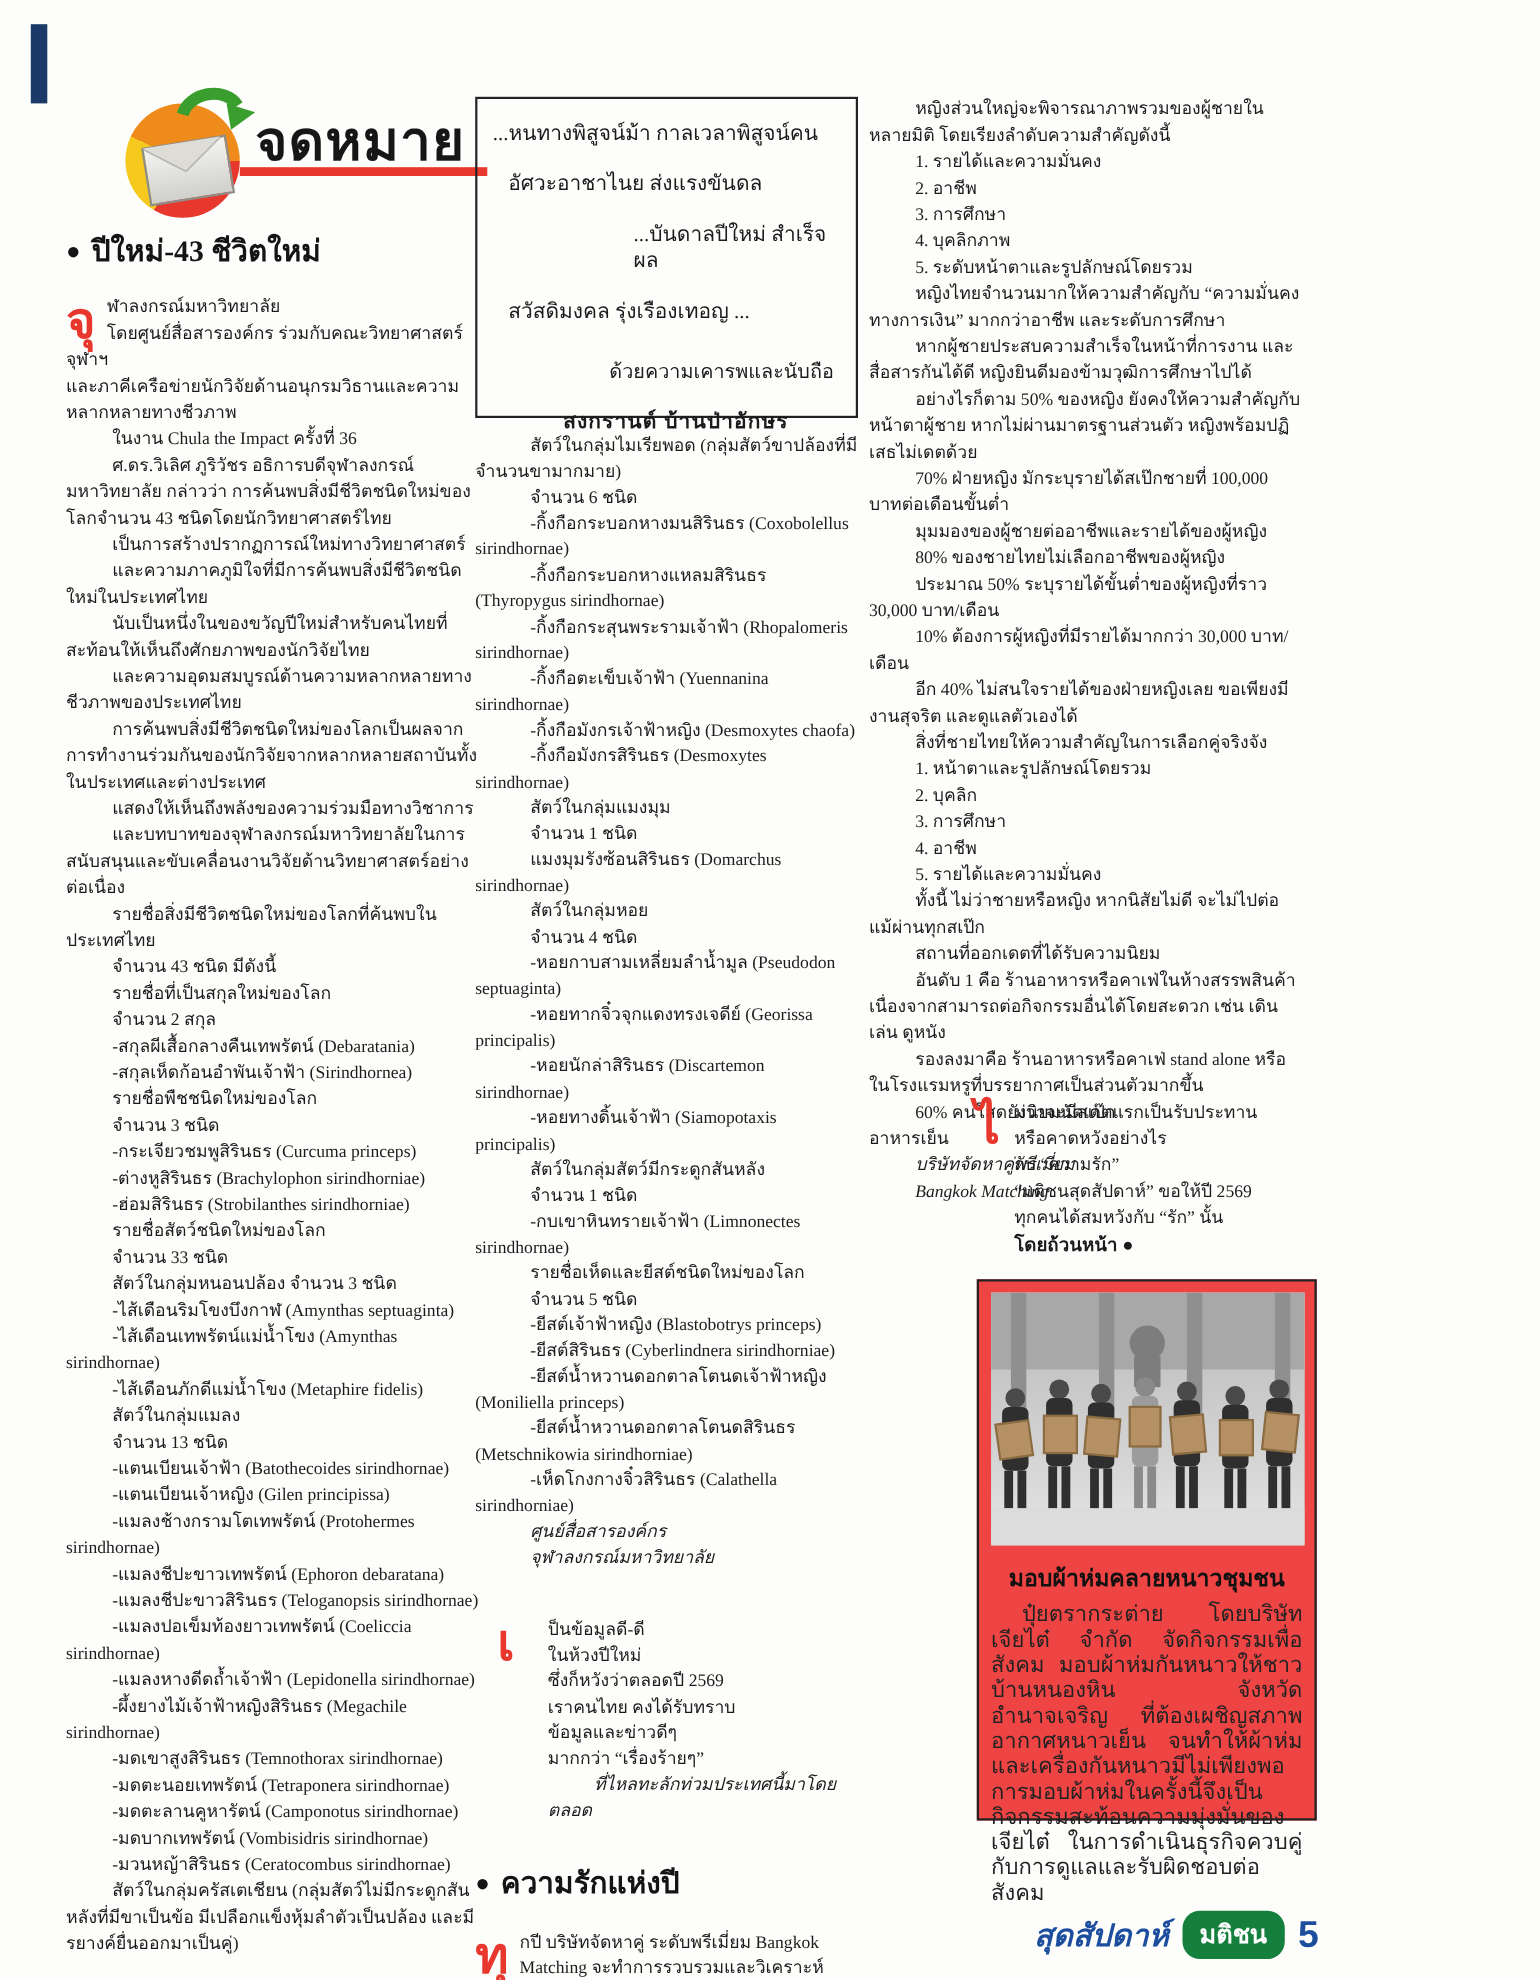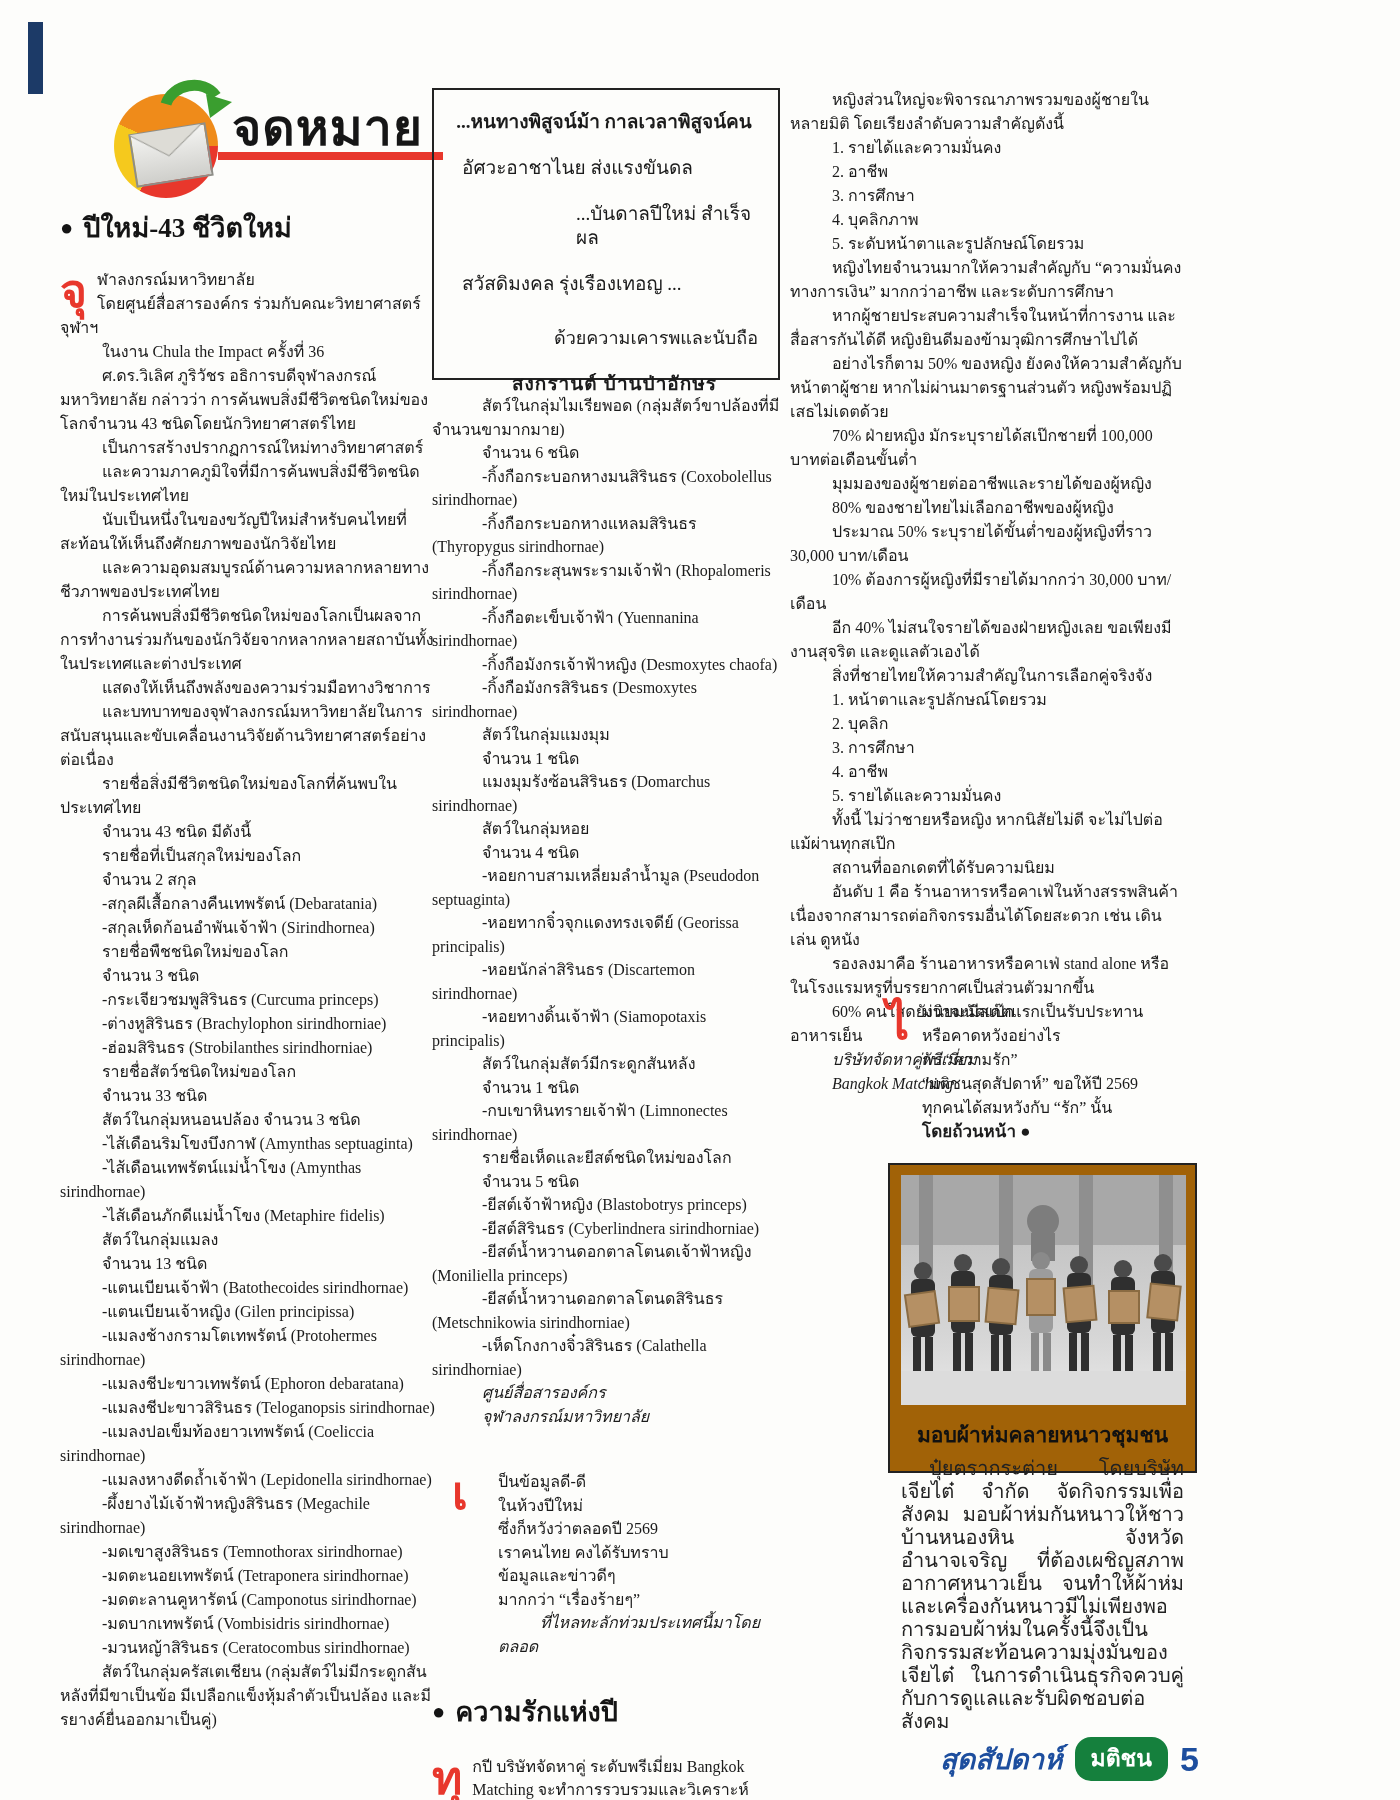--- a/index.html
+++ b/index.html
@@ -45,35 +45,35 @@
   .dropcap{float:left;font-family:"Liberation Sans","DejaVu Sans",sans-serif;font-weight:bold;color:#e8372c;
     font-size:46px;line-height:42px;padding:2px 10px 0 0;}
   .letter-ind{position:relative;padding-left:66px;margin-top:42px;}
   .letter-ind .dropcap{float:none;position:absolute;left:20px;top:0;}
   .letter-love{margin-top:30px;}
 
   
   .poem-box{box-sizing:border-box;width:348px;height:292px;border:2px solid #222;padding:20px 14px 0 14px;
     font-size:19px;line-height:24px;}
   .poem-box p{margin:0 0 22px 0;padding-left:14px;}
-  .poem-box p.r{text-align:center;padding-left:0;padding-right:4px;font-weight:bold;}
+  .poem-box p.r{text-align:left;padding-left:0;padding-right:4px;}
   .poem-box p.c{padding-left:128px;}
   .poem-box p.sig{text-align:right;padding-left:0;padding-right:6px;margin-top:30px;font-family:"Liberation Sans","DejaVu Sans",sans-serif;font-size:18px;}
   .poem-box p.sig2{padding-left:64px;font-weight:bold;margin-top:2px;font-family:"Liberation Sans","DejaVu Sans",sans-serif;font-size:19px;letter-spacing:1px;}
   .list{margin-top:14px;}
 
   
   .letter-wish{position:absolute;left:886px;top:1000px;width:300px;font-size:16px;line-height:24px;}
   .letter-wish .dropcap{position:absolute;left:0;top:0;float:none;}
   .letter-wish .body{padding-left:36px;}
   .letter-wish .para{text-indent:0;}
 
   
-  .photo-box{position:absolute;left:888px;top:1163px;width:309px;height:310px;box-sizing:border-box;
-    border:2px solid #222;background:#a16207;padding:10px 11px;}
+  .photo-box{position:absolute;left:888px;top:1163px;width:309px;height:492px;box-sizing:border-box;
+    border:2px solid #222;background:#ef4444;padding:10px 11px;}
   .photo-frame{width:285px;height:230px;background:#cfcfcf;overflow:hidden;}
   .photo-title{margin:13px 0 6px 0;text-align:center;font-weight:bold;font-size:21px;color:#111;}
   .photo-caption{margin:0;font-size:20px;line-height:23px;text-align:justify;text-indent:28px;color:#222;
     font-family:"Liberation Sans","DejaVu Sans",sans-serif;}
 
   
   .footer{position:absolute;left:940px;top:1737px;display:flex;align-items:center;gap:12px;}
   .footer-brand{color:#1d4e9e;font-weight:bold;font-style:italic;font-size:28px;
     font-family:"Liberation Sans","DejaVu Sans",sans-serif;}
   .footer-badge{background:#15803d;color:#fff;border-radius:16px;padding:3px 16px 5px 16px;font-size:23px;
@@ -100,20 +100,21 @@
 
   <div class="sec-header sans" style="left:60px;top:206px;">
     <span class="bullet">●</span><span>ปีใหม่-43 ชีวิตใหม่</span>
   </div>
 
   <div class="col col-left">
     <span class="dropcap">จุ</span>
     <div>
         <p class="para ni">ฬาลงกรณ์มหาวิทยาลัย</p>
         <p class="para ni">โดยศูนย์สื่อสารองค์กร ร่วมกับคณะวิทยาศาสตร์ จุฬาฯ</p>
+        <p class="para ni">และภาคีเครือข่ายนักวิจัยด้านอนุกรมวิธานและความหลากหลายทางชีวภาพ</p>
         <p class="para">ในงาน Chula the Impact ครั้งที่ 36</p>
         <p class="para">ศ.ดร.วิเลิศ ภูริวัชร อธิการบดีจุฬาลงกรณ์มหาวิทยาลัย กล่าวว่า การค้นพบสิ่งมีชีวิตชนิดใหม่ของโลกจำนวน 43 ชนิดโดยนักวิทยาศาสตร์ไทย</p>
         <p class="para">เป็นการสร้างปรากฏการณ์ใหม่ทางวิทยาศาสตร์</p>
         <p class="para">และความภาคภูมิใจที่มีการค้นพบสิ่งมีชีวิตชนิดใหม่ในประเทศไทย</p>
         <p class="para">นับเป็นหนึ่งในของขวัญปีใหม่สำหรับคนไทยที่สะท้อนให้เห็นถึงศักยภาพของนักวิจัยไทย</p>
         <p class="para">และความอุดมสมบูรณ์ด้านความหลากหลายทางชีวภาพของประเทศไทย</p>
         <p class="para">การค้นพบสิ่งมีชีวิตชนิดใหม่ของโลกเป็นผลจากการทำงานร่วมกันของนักวิจัยจากหลากหลายสถาบันทั้งในประเทศและต่างประเทศ</p>
         <p class="para">แสดงให้เห็นถึงพลังของความร่วมมือทางวิชาการ</p>
         <p class="para">และบทบาทของจุฬาลงกรณ์มหาวิทยาลัยในการสนับสนุนและขับเคลื่อนงานวิจัยด้านวิทยาศาสตร์อย่างต่อเนื่อง</p>
         <p class="para">รายชื่อสิ่งมีชีวิตชนิดใหม่ของโลกที่ค้นพบในประเทศไทย</p>

